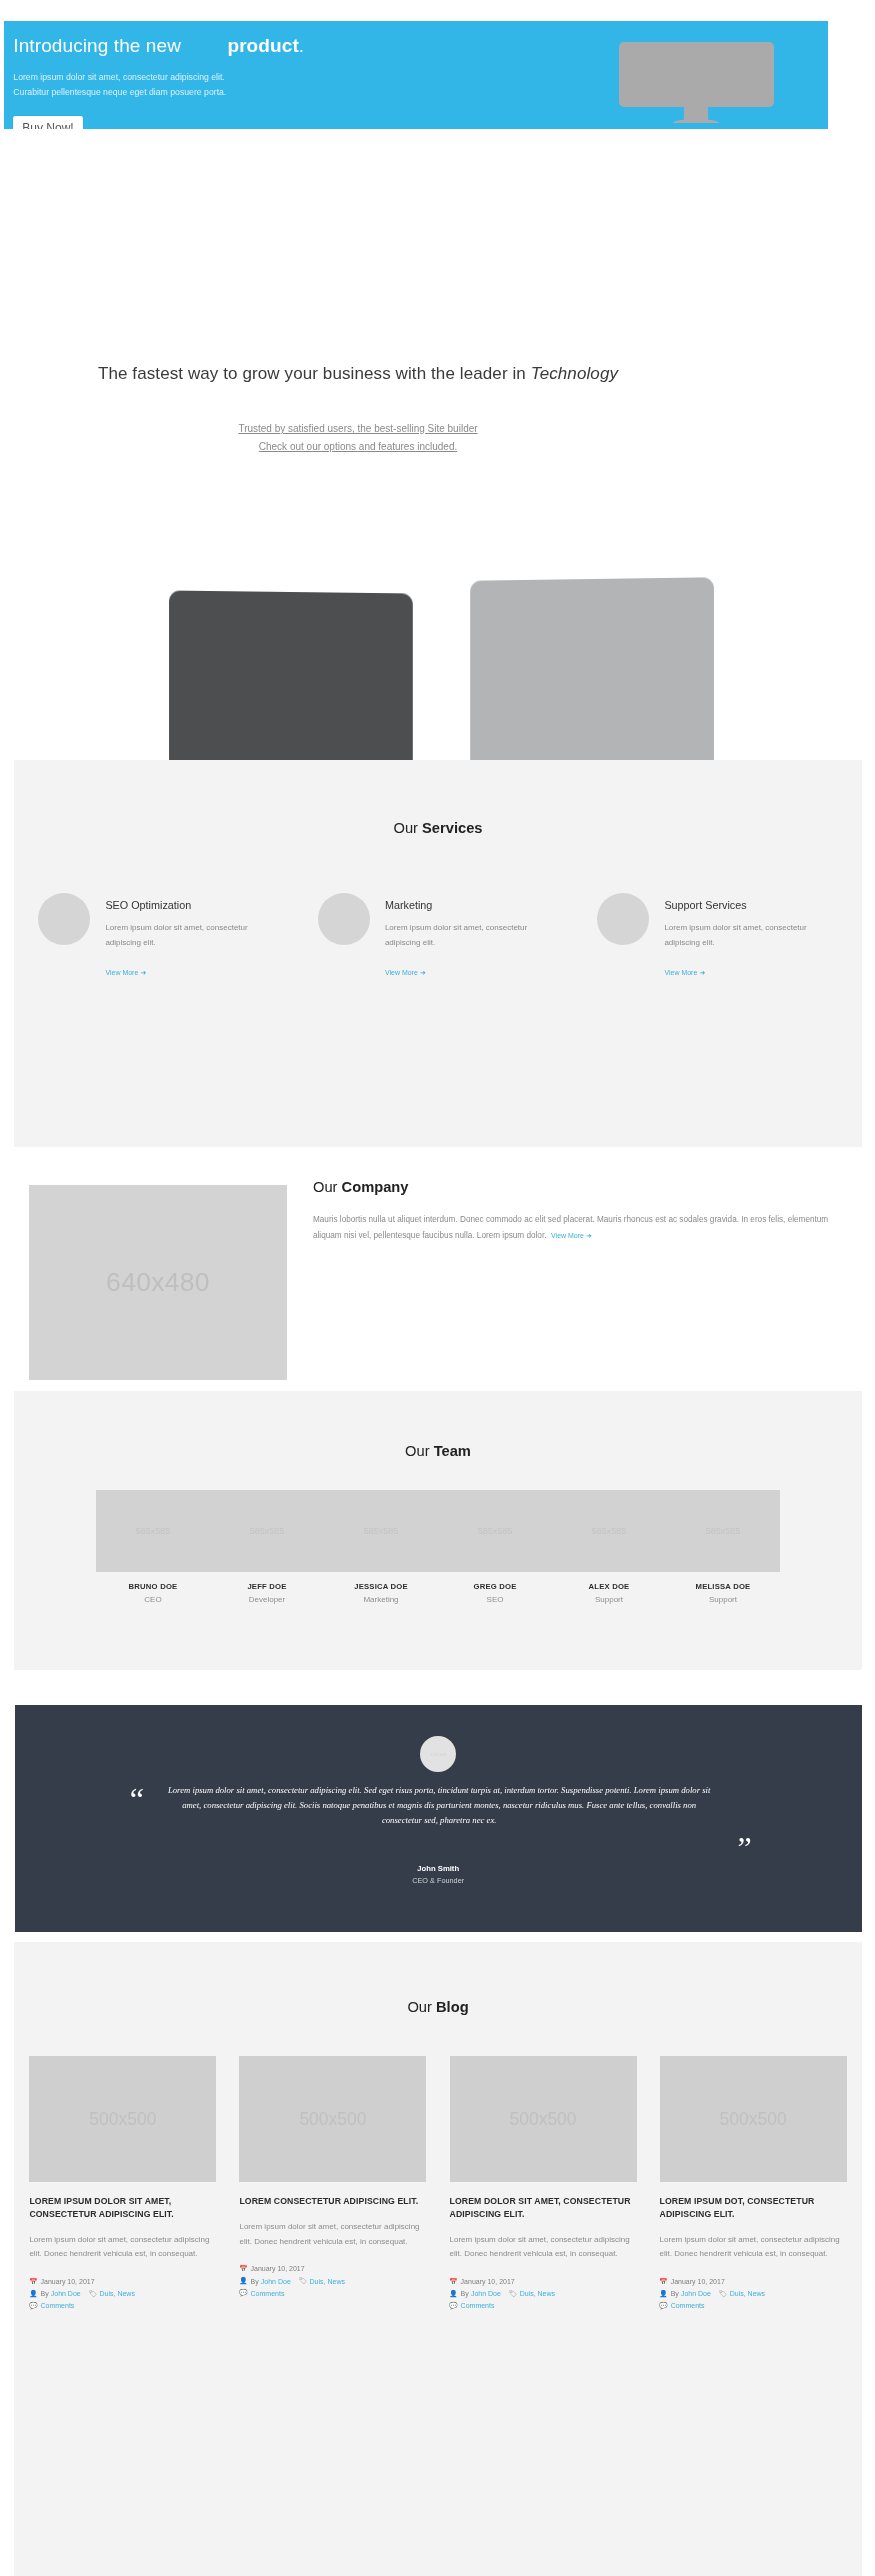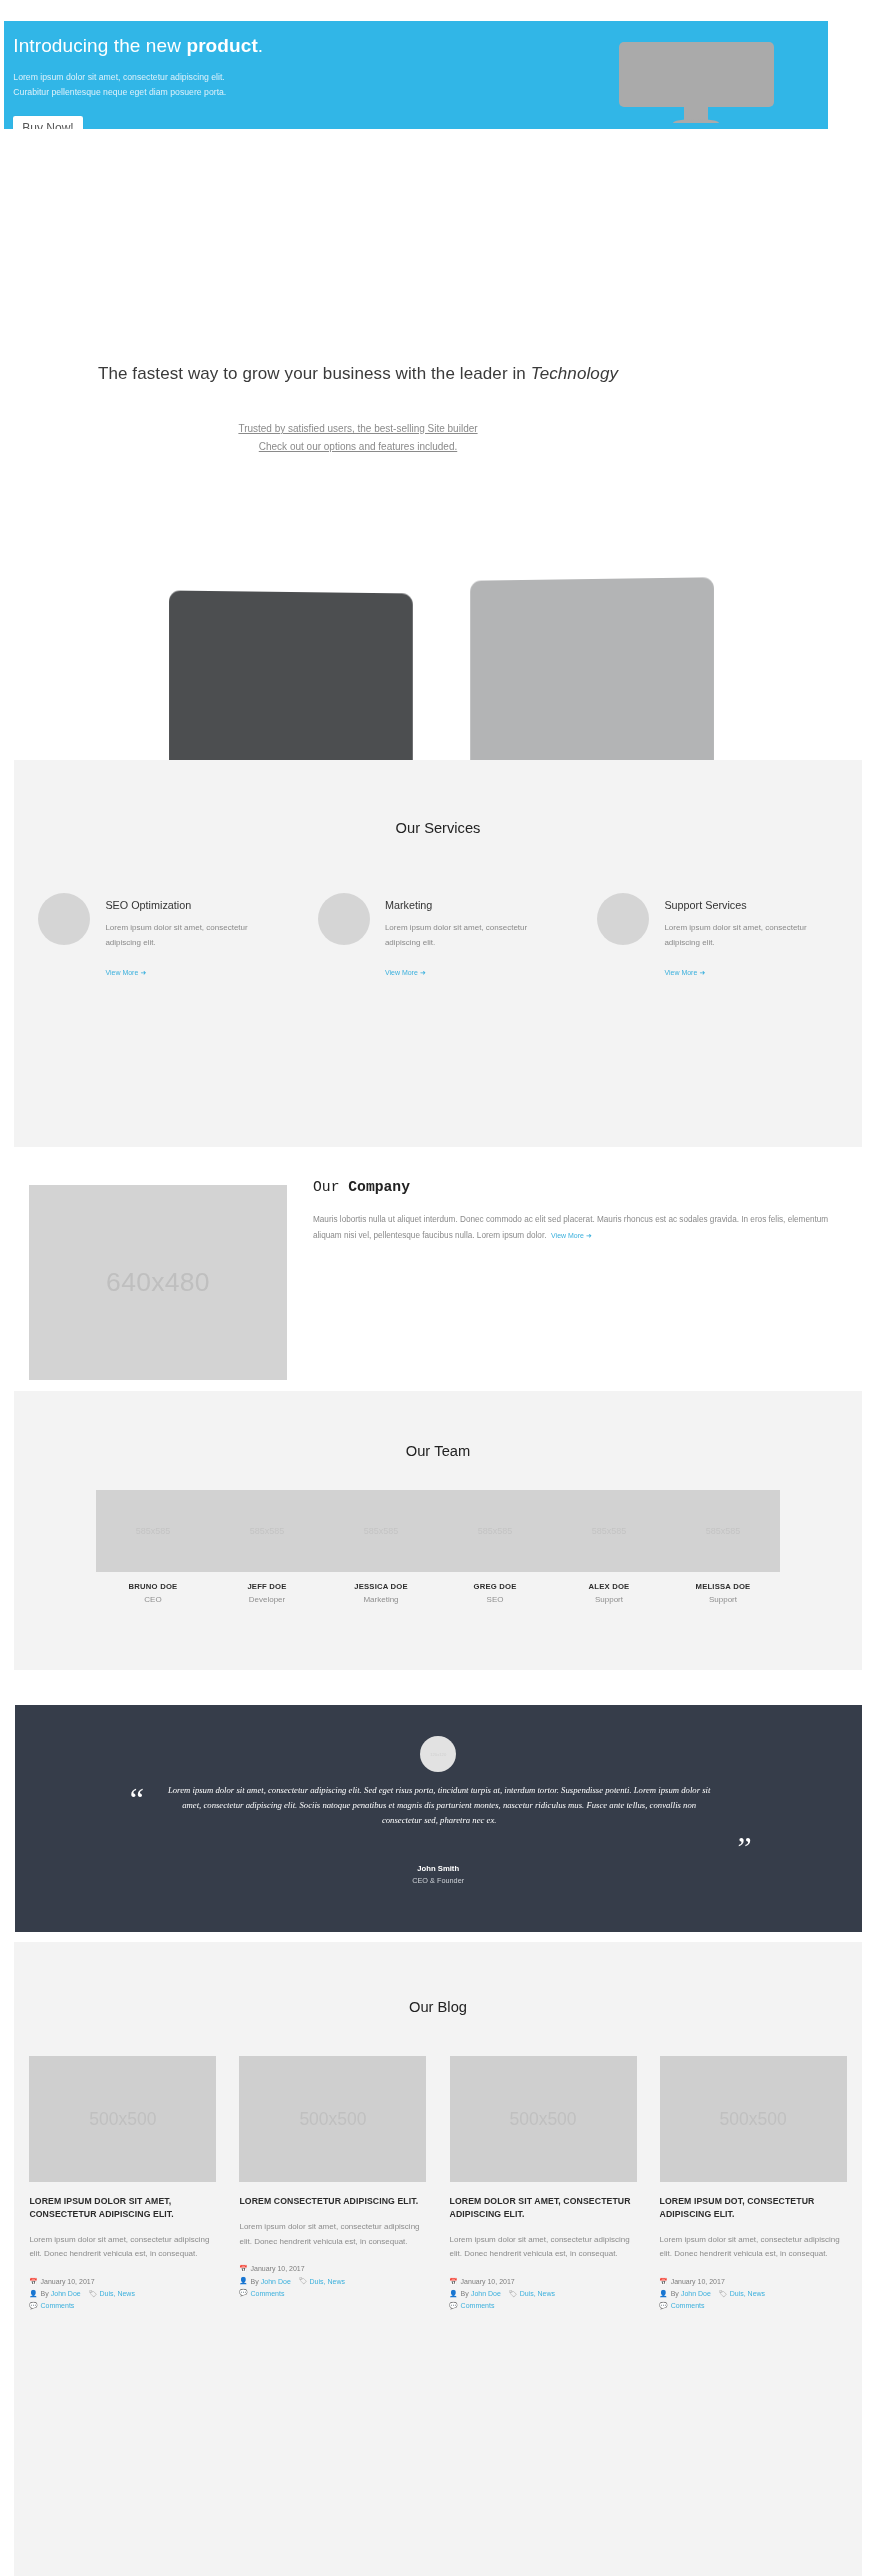--- a/index.html
+++ b/index.html
@@ -22,21 +22,21 @@
   .hero-inner { position: relative; width: 100%; height: 100%; }
   .hero-text { position: absolute; left: 9.8px; top: 15.4px; width: 517px; }
   .hero-title {
     font-size: 19px;
     font-weight: 300;
     color: #ffffff;
     letter-spacing: 0.1px;
     line-height: 1.1;
     white-space: nowrap;
   }
-  .hero-title b { font-weight: 700; }
+  .hero-title b { font-weight: 700; margin-left: 41px; }
   .hero-sub {
     margin-top: 12.6px;
     font-size: 8.7px;
     color: #ddf1fb;
     font-weight: 300;
     line-height: 1.75;
   }
   .buy-btn {
     display: inline-block;
     margin-top: 16px;
@@ -114,21 +114,21 @@
     transform-origin: bottom center;
   }
 
   
   .sec-title {
     text-align: center;
     font-size: 14.7px;
     font-weight: 300;
     color: #222222;
   }
-  .sec-title b { font-weight: 400; text-align: center; }
+  .sec-title b { font-weight: 700; text-align: center; }
 
   
   .services {
     position: absolute; left: 14px; top: 760px;
     width: 848px; height: 387px;
     background: #f3f3f3;
   }
   .services .sec-title { position: absolute; left: 0; right: 0; top: 60px; }
   .svc-row {
     position: absolute; left: 24px; top: 133px; right: 24px;
@@ -166,21 +166,21 @@
   .company-img {
     position: absolute; left: 29px; top: 24.4px;
     width: 258px; height: 195px;
     background: #d3d3d3;
     display: flex; align-items: center; justify-content: center;
     color: #bfbfbf; font-size: 26.5px; font-weight: 300;
     letter-spacing: 0.3px;
   }
   .company-body { position: absolute; left: 313px; top: 0; width: 517px; }
   .company-body h3 {
-    font-size: 14.7px; font-weight: 300; color: #222222; margin-top: 17.5px; font-family: Liberation Mono, monospace;
+    font-size: 14.7px; font-weight: 300; color: #222222; margin-top: 17.5px;
   }
   .company-body h3 b { font-weight: 700; }
   .company-lead {
     margin-top: 18px;
     font-size: 11.2px; color: #9a9a9a; font-weight: 300; line-height: 1.62;
   }
   .company-p {
     margin-top: 17.5px;
     font-size: 8.2px; color: #8a8a8a; font-weight: 300; line-height: 1.95;
   }

